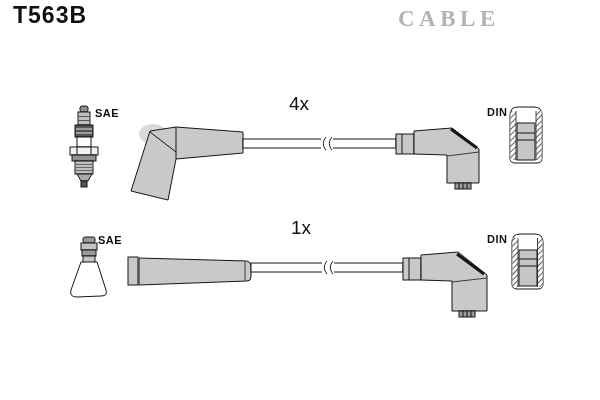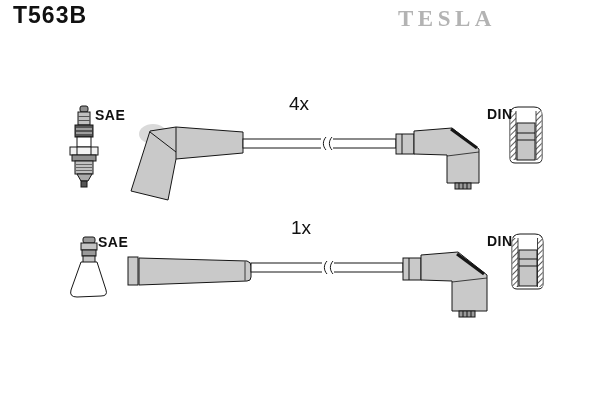--- a/index.html
+++ b/index.html
@@ -8,21 +8,21 @@
     font-family:"Liberation Sans",sans-serif;color:#111;
   }
   .art{position:absolute;left:0;top:0;}
   .lbl{position:absolute;white-space:nowrap;line-height:1;}
   .part-number{left:13px;top:4px;font-size:23px;font-weight:700;letter-spacing:1px;}
   .subtitle{left:14px;top:32px;font-size:9.5px;letter-spacing:0.2px;}
   .brand{
     left:398px;top:7px;font-family:"Liberation Serif",serif;font-size:23px;font-weight:700;
     letter-spacing:4.5px;color:#b3b3b3;
   }
-  .conn-lbl{font-size:14px;font-weight:700;letter-spacing:0.5px;}
+  .conn-lbl{font-size:11px;font-weight:700;letter-spacing:0.5px;}
   .sae-top{left:95px;top:108px;}
   .sae-bottom{left:98px;top:235px;}
   .din-top{left:487px;top:107px;}
   .din-bottom{left:487px;top:234px;}
   .qty{font-size:19px;font-weight:400;}
   .qty-top{left:289px;top:94px;}
   .qty-bottom{left:291px;top:218px;}
 </style>
 </head>
 <body>
@@ -122,21 +122,21 @@
       <rect x="537.5" y="238" width="5" height="49" fill="url(#hatch)" stroke="none"></rect>
       <line x1="518" y1="238" x2="518" y2="287" stroke-width="0.8"></line>
       <line x1="537.5" y1="238" x2="537.5" y2="287" stroke-width="0.8"></line>
       <rect x="519" y="250" width="18" height="36" fill="#c6c6c6"></rect>
       <line x1="519" y1="259" x2="537" y2="259"></line>
       <line x1="519" y1="266" x2="537" y2="266"></line>
     </g>
   </svg>
 
   <span class="lbl part-number">T563B</span>
-  <span class="lbl brand">TESLA</span>
+  <span class="lbl brand">CABLE</span>
 
   <span class="lbl conn-lbl sae-top">SAE</span>
   <span class="lbl qty qty-top">4x</span>
   <span class="lbl conn-lbl din-top">DIN</span>
 
   <span class="lbl conn-lbl sae-bottom">SAE</span>
   <span class="lbl qty qty-bottom">1x</span>
   <span class="lbl conn-lbl din-bottom">DIN</span>
 
 </div>

